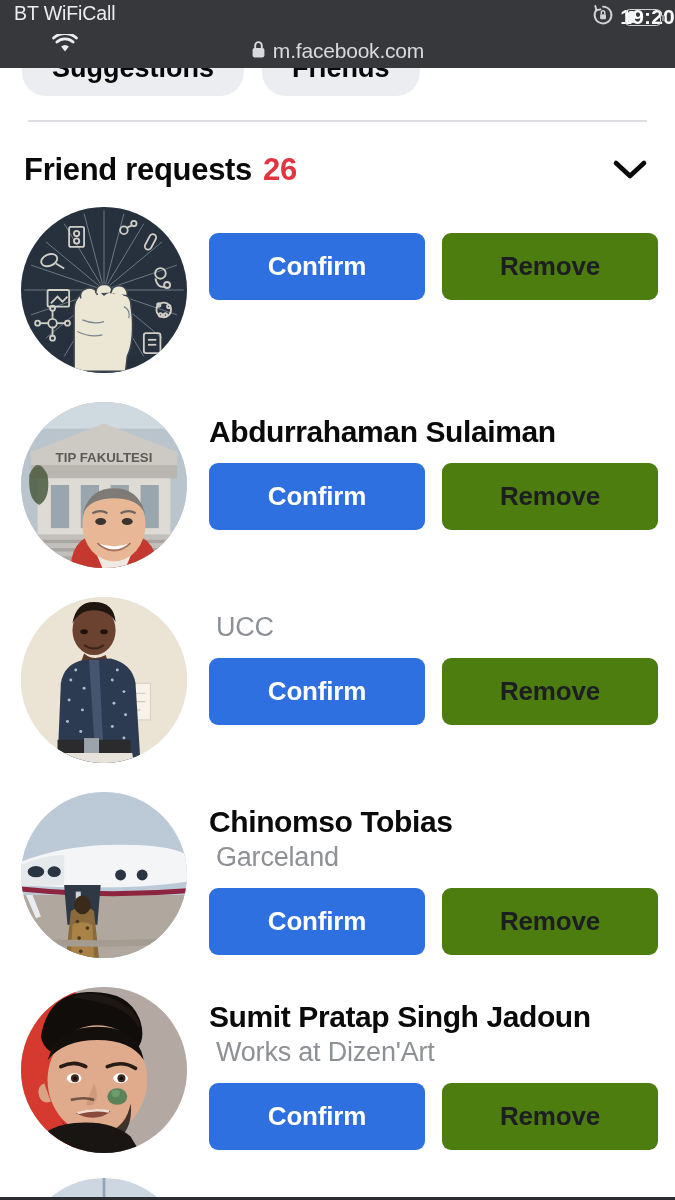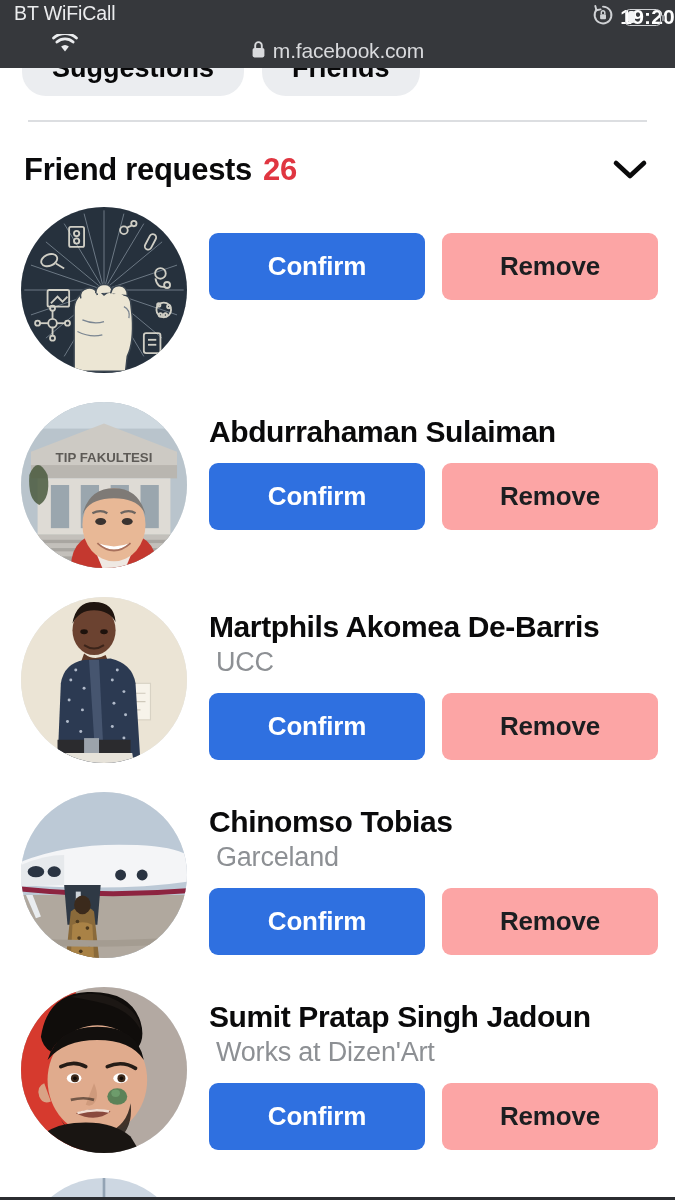--- a/index.html
+++ b/index.html
@@ -261,21 +261,21 @@
     font-family: "Liberation Sans", sans-serif;
     letter-spacing: -0.2px;
     height: 67px;
     width: 216px;
     display: flex;
     align-items: center;
     justify-content: center;
     cursor: pointer;
   }
   .btn-confirm { background: #2f70e0; color: #ffffff; }
-  .btn-remove  { background: #fca5a5; color: #1c1e21; }
+  .btn-remove  { background: #4d7c0f; color: #1c1e21; }
 
   
   .partial-row {
     position: relative;
     height: 40px;
     padding-left: 21px;
   }
   .partial-avatar {
     width: 166px;
     height: 166px;
@@ -524,21 +524,20 @@
               <circle cx="62" cy="85" r="0.9"></circle>
             <circle cx="33" cy="44" r="0.9"></circle>
               <circle cx="58" cy="44" r="0.9"></circle>
           </g>
           <rect x="22" y="86" width="44" height="8" fill="#2b2b2e"></rect>
           <rect x="38" y="85" width="9" height="10" fill="#9ca3ab"></rect>
           <path d="M22 94 L67 94 L68 100 L22 100 Z" fill="#e7e3da"></path>
         </svg>
       </div>
       <div class="row-body">
-        <div class="person-name">Martphils Akomea De-Barris</div>
         <div class="person-sub">UCC</div>
         <div class="row-actions">
           <button class="btn btn-confirm">Confirm</button>
           <button class="btn btn-remove">Remove</button>
         </div>
       </div>
     </div>
 
     <div class="request-row">
       <div class="avatar">

